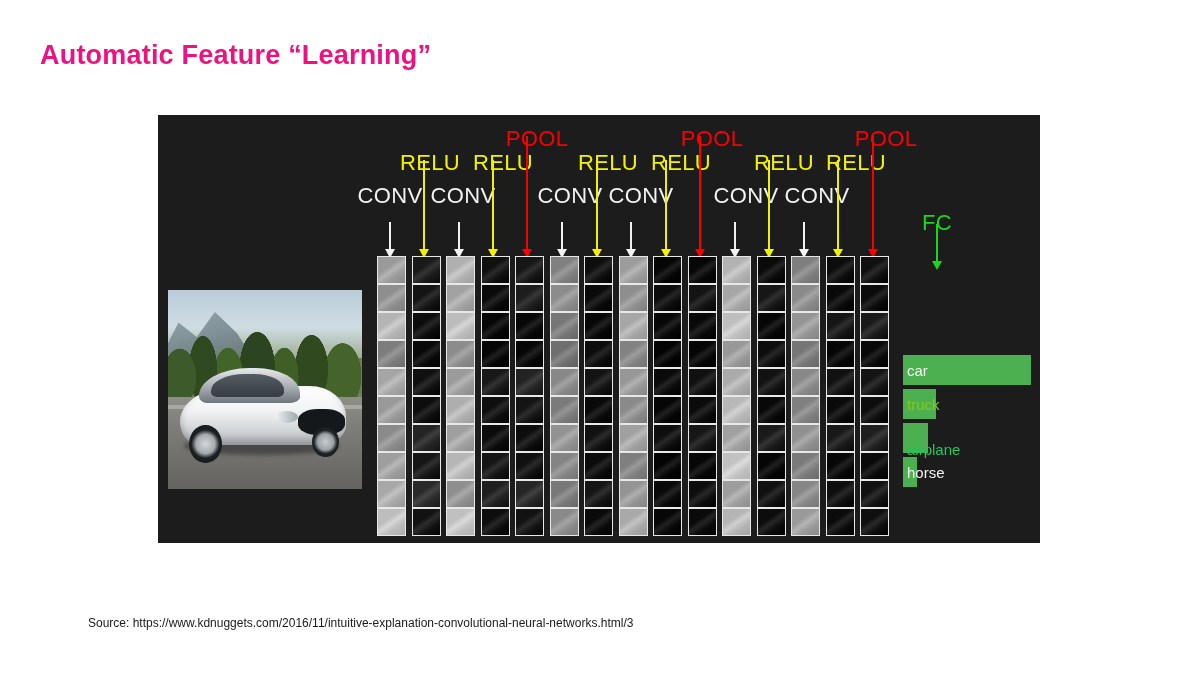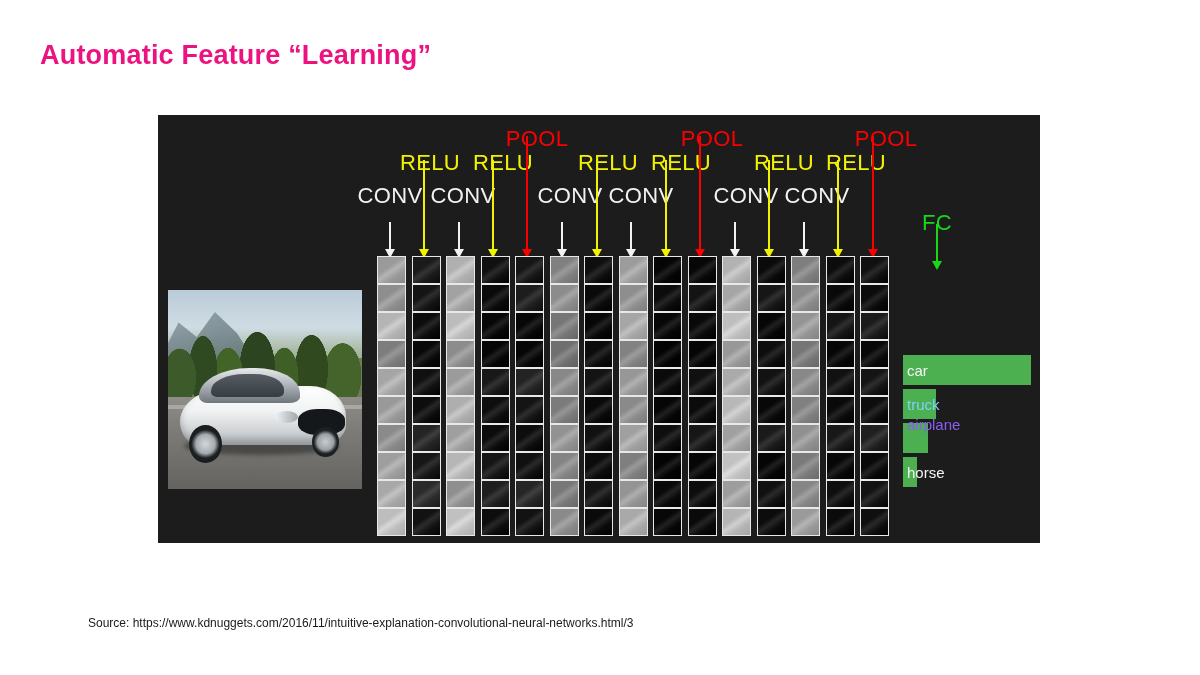--- a/index.html
+++ b/index.html
@@ -498,25 +498,25 @@
       </div>
     </div>
 
   <div id="class-bars" style="left: 745px; top: 195px; width: 128px;">
       <div class="class-row" style="height: 34px; margin-top: 45px;">
         <div class="class-bar" style="width: 128px; height: 30px; background: rgb(76, 175, 80);"></div>
         <div class="class-label" style="top: 15px; color: rgb(244, 244, 244);">car</div>
       </div>
       <div class="class-row" style="height: 34px;">
         <div class="class-bar" style="width: 33px; height: 30px; background: rgb(76, 175, 80);"></div>
-        <div class="class-label" style="top: 15px; color: #7dd3fc;">truck</div>
+        <div class="class-label" style="top: 15px; color: #84cc16;">truck</div>
       </div>
       <div class="class-row" style="height: 34px;">
         <div class="class-bar" style="width: 25px; height: 30px; background: rgb(76, 175, 80);"></div>
-        <div class="class-label" style="top: 1px; color: #8b5cf6;">airplane</div>
+        <div class="class-label" style="top: 26px; color: #22c55e;">airplane</div>
       </div>
       <div class="class-row" style="height: 34px;">
         <div class="class-bar" style="width: 14px; height: 30px; background: rgb(76, 175, 80);"></div>
         <div class="class-label" style="top: 15px; color: rgb(244, 244, 244);">horse</div>
       </div>
     </div>
 
 </div>
 
 <div id="source-caption">Source: https://www.kdnuggets.com/2016/11/intuitive-explanation-convolutional-neural-networks.html/3</div>

